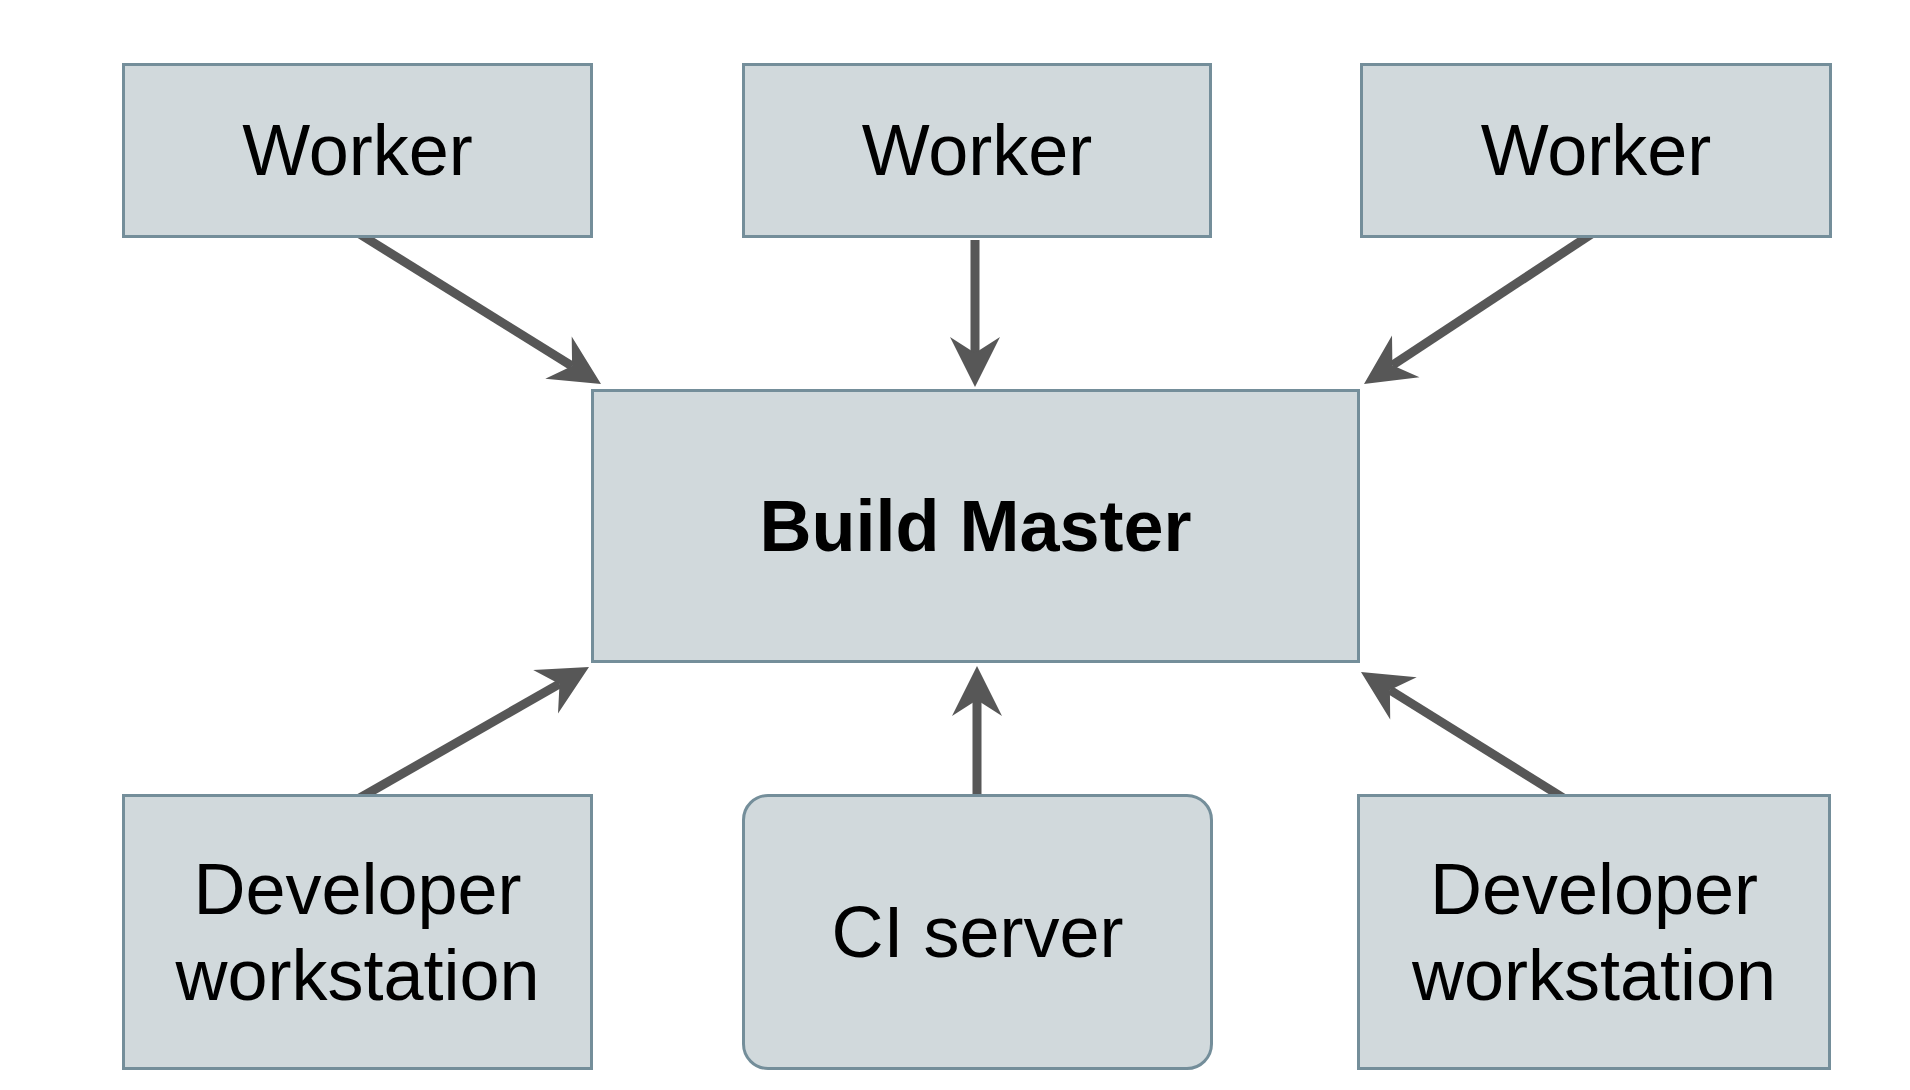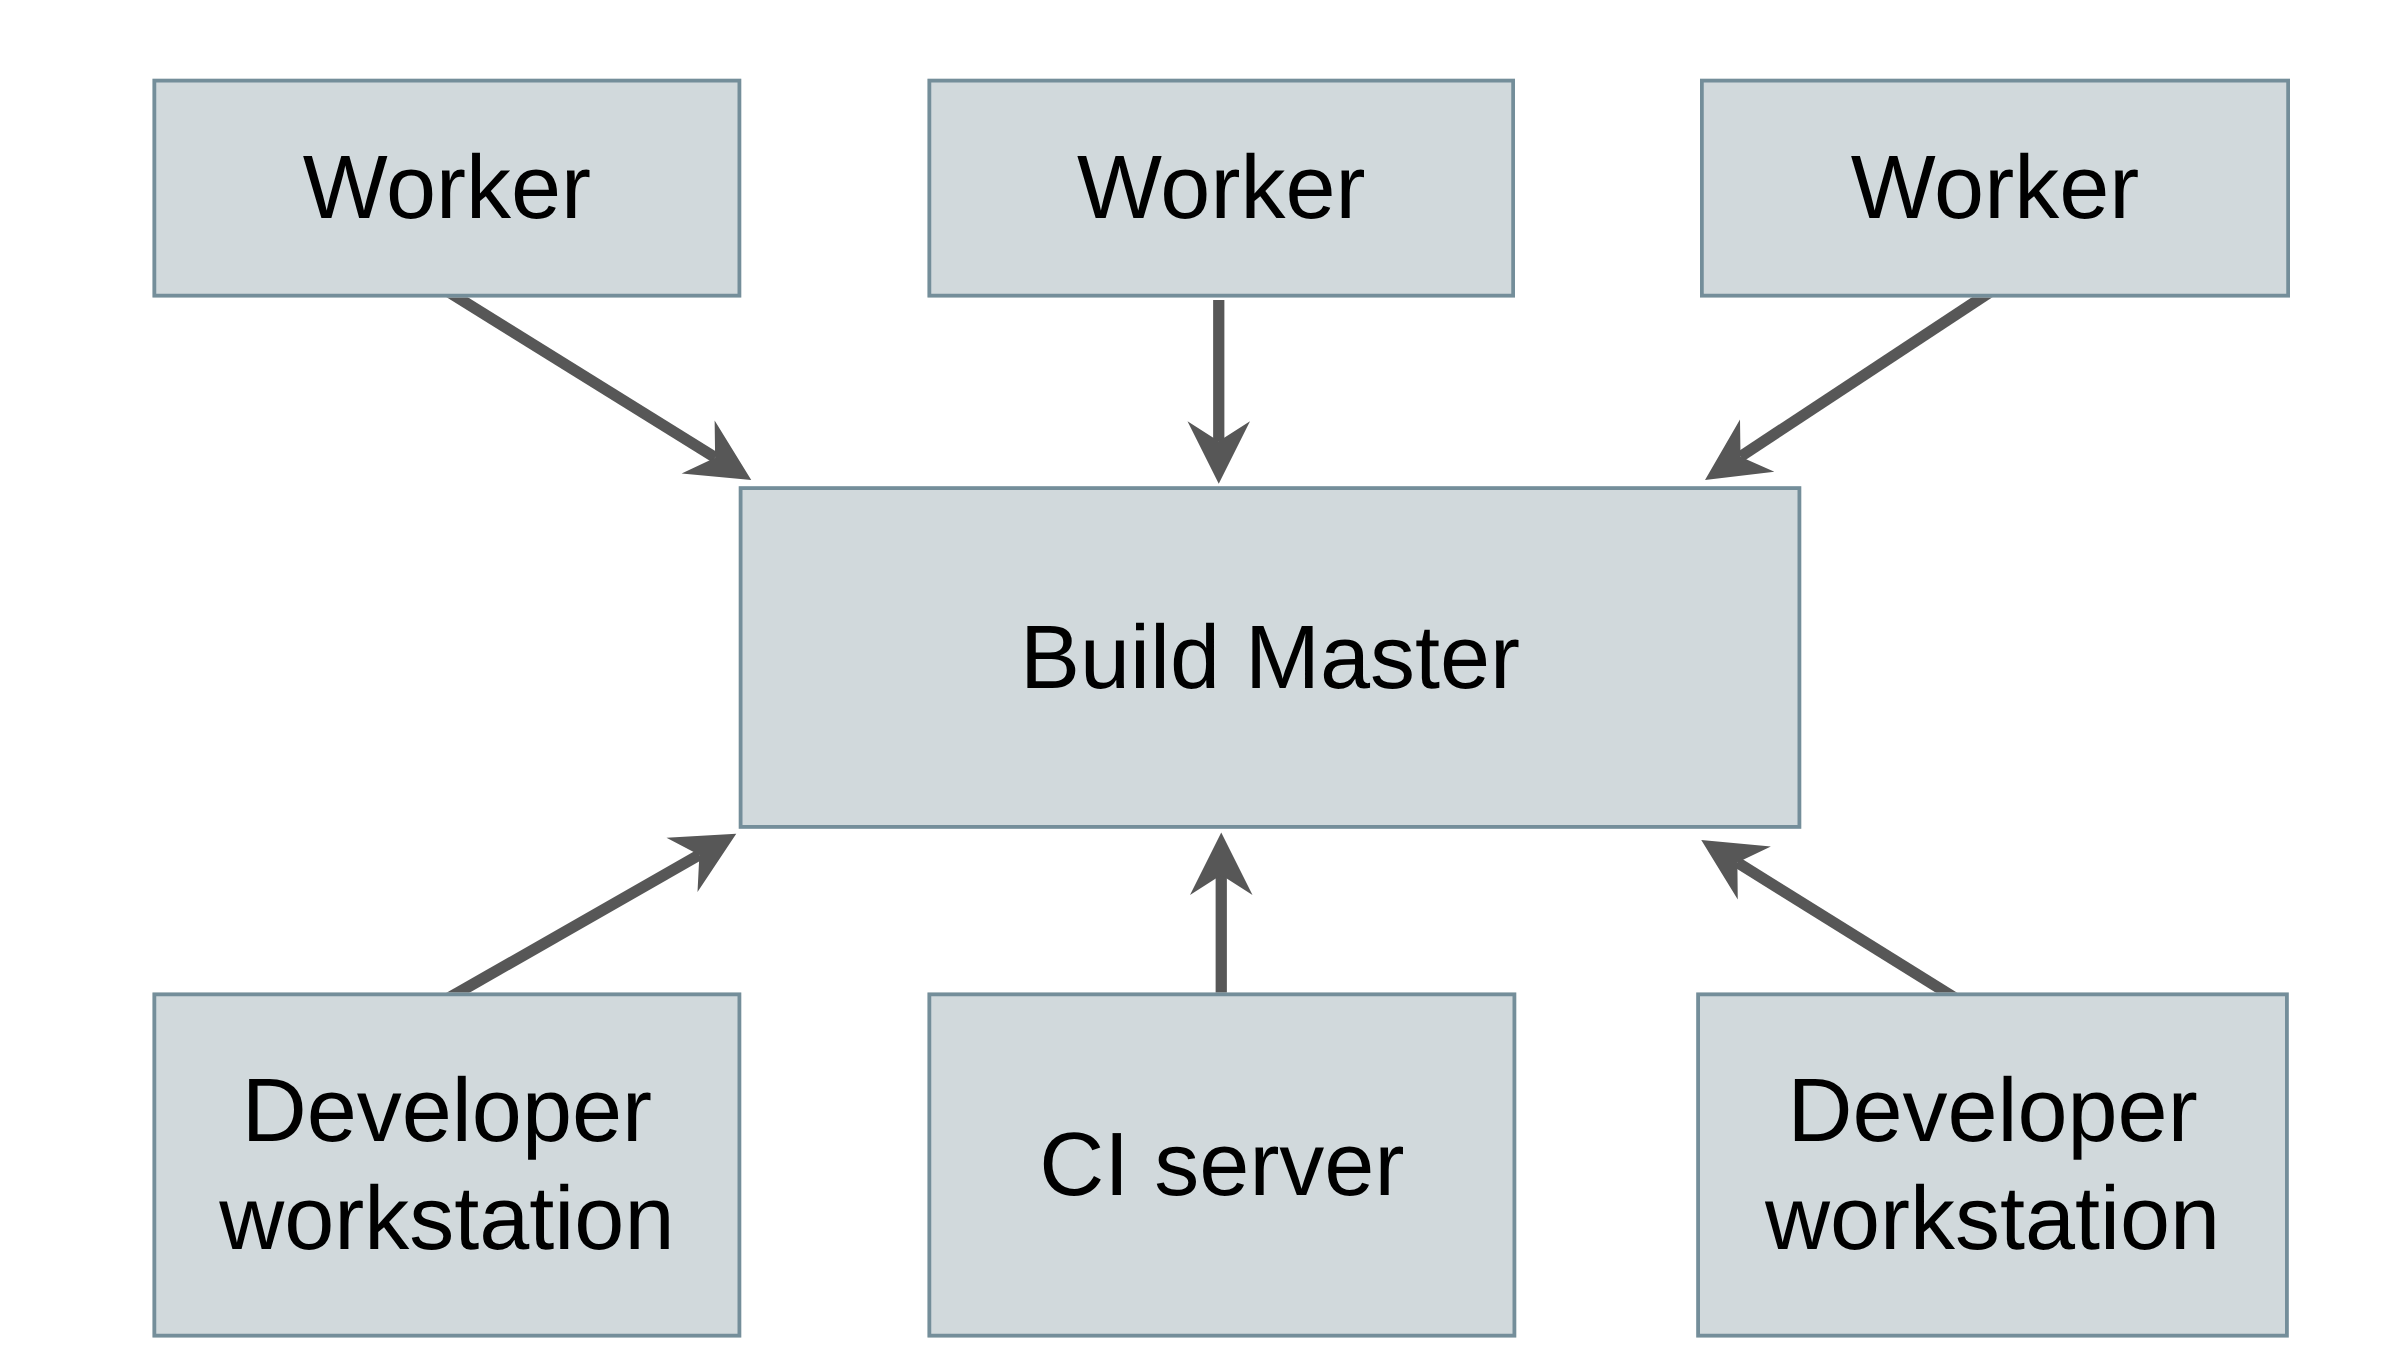--- a/index.html
+++ b/index.html
@@ -44,24 +44,24 @@
   }
   .node .label {
     display: block;
     padding: 0 8px;
   }
   
   .n-worker1 { left: 122px;  top: 43px;  width: 471px; height: 175px; }
   .n-worker2 { left: 742px;  top: 43px;  width: 470px; height: 175px; }
   .n-worker3 { left: 1360px; top: 43px;  width: 472px; height: 175px; }
   
-  .n-build   { left: 591px;  top: 369px; width: 850px; height: 274px; }
+  .n-build   { left: 591px;  top: 369px; width: 769px; height: 274px; font-weight: bold; }
   
   .n-dev1    { left: 122px;  top: 774px; width: 471px; height: 276px; }
-  .n-ci      { left: 742px;  top: 774px; width: 471px; height: 276px; }
+  .n-ci      { left: 742px;  top: 774px; width: 471px; height: 276px; border-radius: 26px; }
   .n-dev2    { left: 1357px; top: 774px; width: 474px; height: 276px; }
 </style>
 </head>
 <body>
 
 <div class="canvas">
 
   <svg id="arrows" viewBox="0 0 1910 1090" xmlns="http://www.w3.org/2000/svg">
       <g>
         <line x1="358" y1="213" x2="572.1214190551983" y2="346.0548735692796" stroke="#575757" stroke-width="9"></line>

